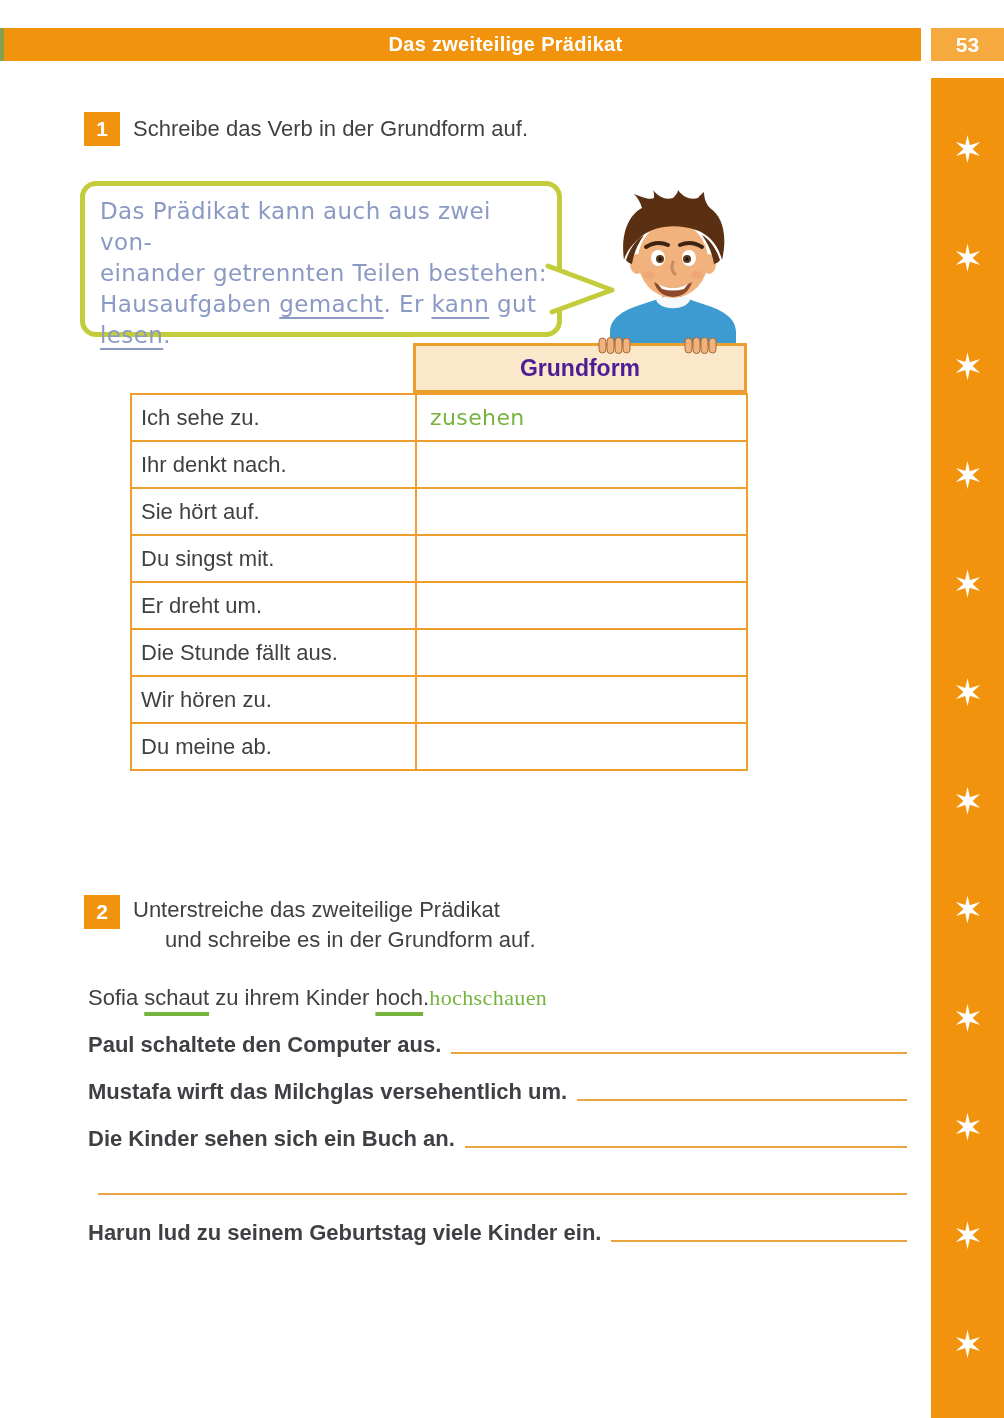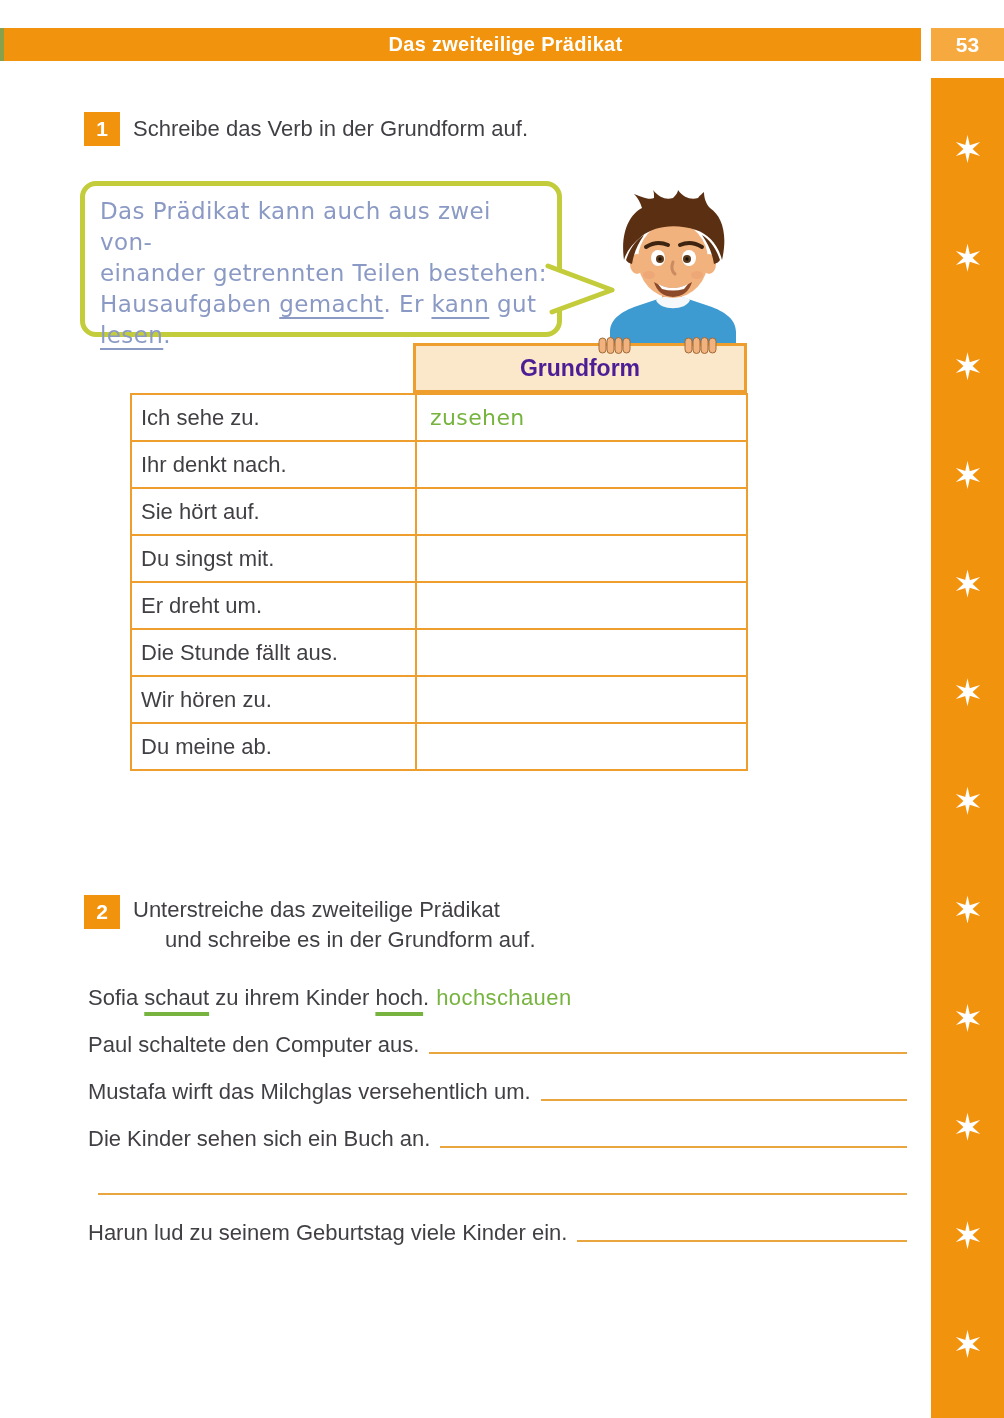--- a/index.html
+++ b/index.html
@@ -73,24 +73,24 @@
   .vtable{position:absolute;left:130px;top:393px;border-collapse:collapse;table-layout:fixed;z-index:1;background:#fff;}
   .vtable td{border:2.5px solid var(--table-border);height:47px;font-size:22px;vertical-align:middle;}
   .vtable td.sent{width:285px;padding-left:9px;color:var(--ink);}
   .vtable td.ans{width:331px;padding-left:13px;color:var(--green);
                  font-family:"DejaVu Sans",sans-serif;letter-spacing:.4px;}
 
   
   .example{position:absolute;left:88px;top:985px;font-size:22px;color:var(--ink);white-space:nowrap;}
   .example .gu{text-decoration:underline;text-decoration-color:var(--green);
                text-decoration-thickness:4px;text-underline-offset:7px;margin-top:16px;}
-  .example .hand-ans{color:var(--green);font-family:Liberation Sans, sans-serif;letter-spacing:.4px;margin-left:7px;}
+  .example .hand-ans{color:var(--green);font-family:Liberation Serif, serif;letter-spacing:.4px;margin-left:0;}
   .srows{position:absolute;left:88px;top:1011px;width:819px;display:flex;flex-direction:column;}
   .srow{height:47px;display:flex;align-items:flex-end;}
-  .srow .stext{font-size:22px;color:var(--ink);white-space:nowrap;}
+  .srow .stext{font-size:22px;color:var(--ink);white-space:nowrap;font-weight:bold;}
   .srow .sline{flex:1;border-bottom:2px solid var(--line-orange);margin:0 0 4px 10px;}
 </style>
 </head>
 <body>
 
 <div class="page">
 
   <div class="edge-strip"></div>
   <div class="header-bar">
     <span>Das zweiteilige Prädikat</span>

